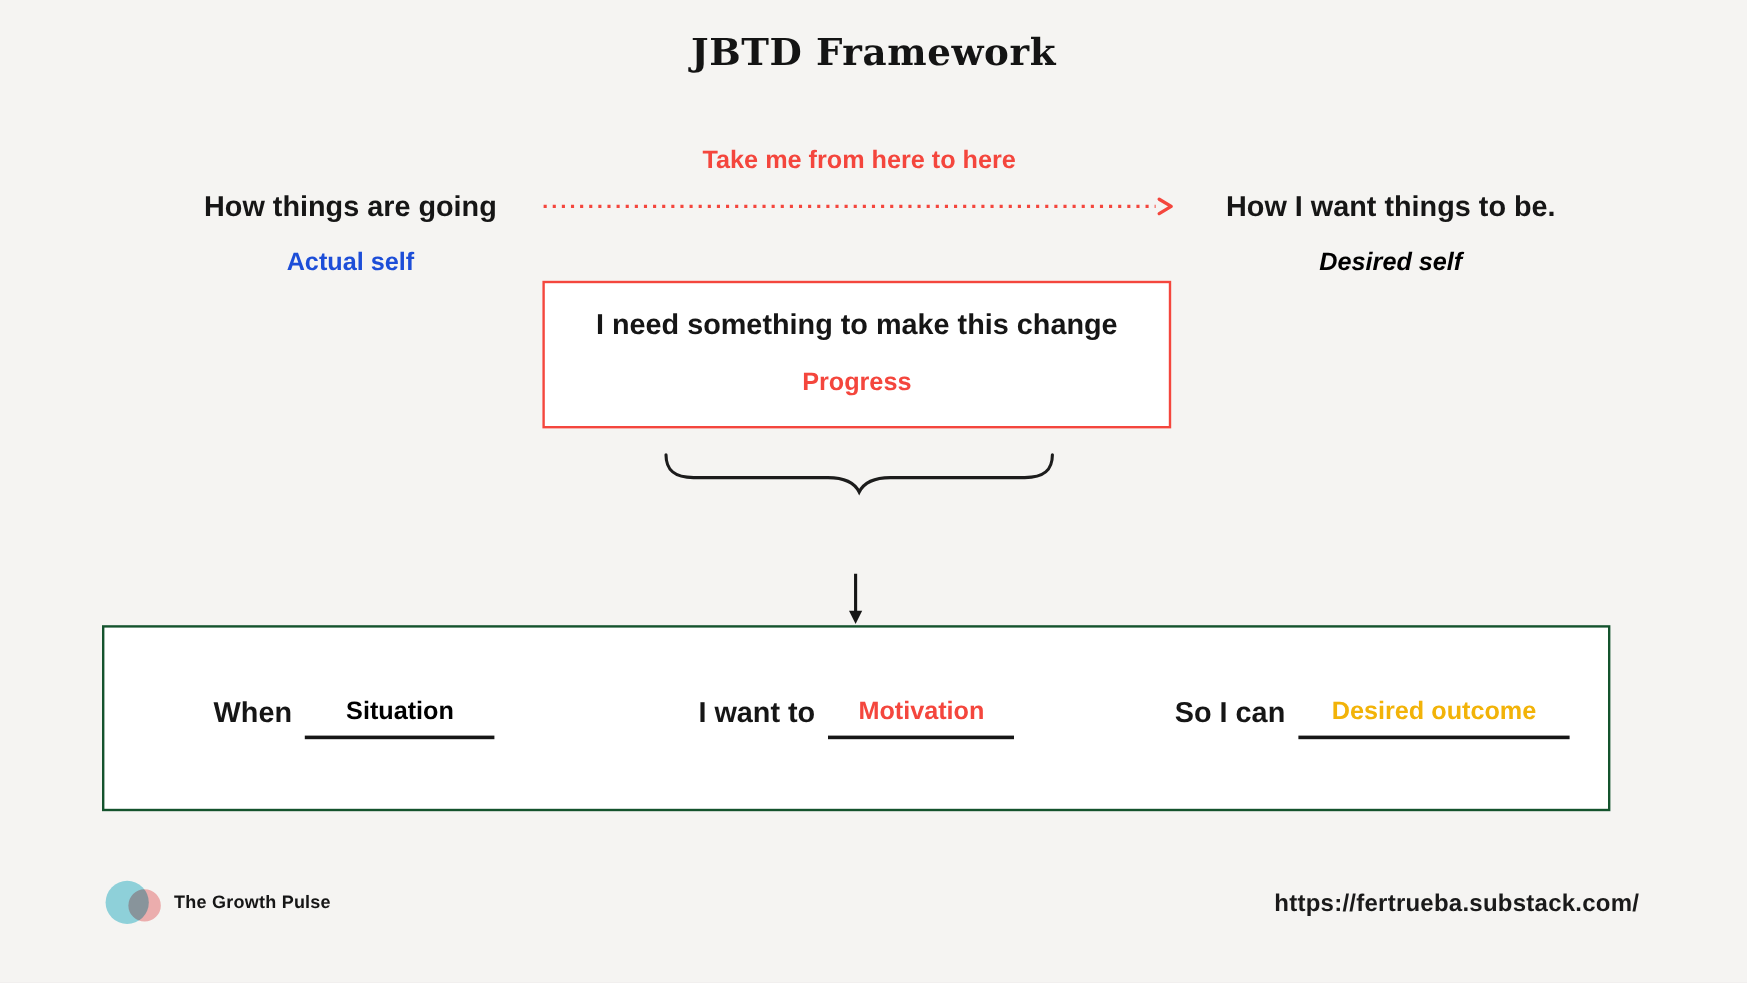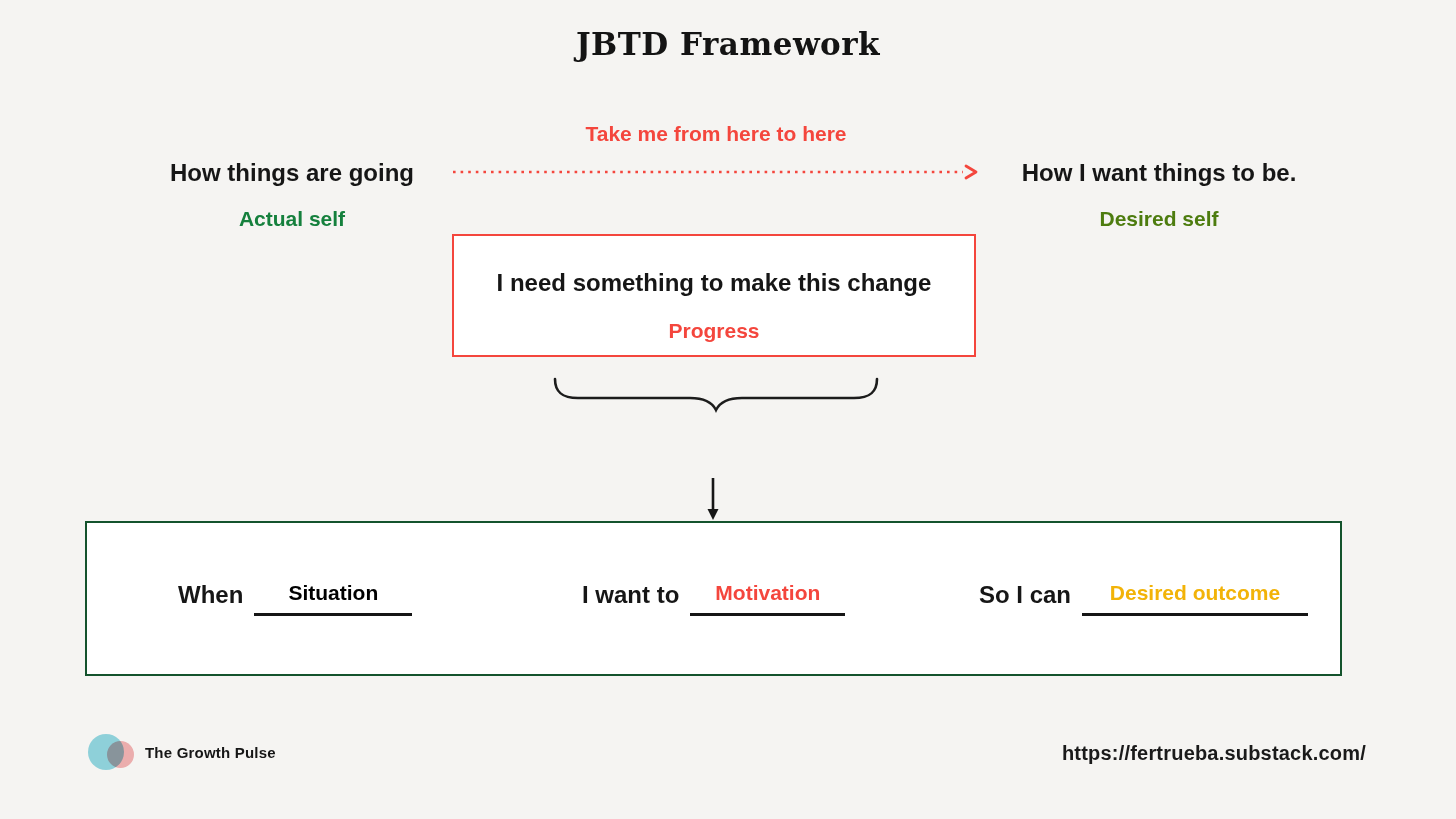--- a/index.html
+++ b/index.html
@@ -54,21 +54,21 @@
     position: absolute;
     top: 164px; left: 452px;
   }
   .change-box {
     position: absolute;
     left: 452px; top: 234px;
     width: 524px; height: 123px;
     background: #ffffff;
     border: 2px solid #f4463d;
     text-align: center;
-    padding-top: 32px;
+    padding-top: 20px;
   }
   .change-box .line1 {
     font-size: 24px;
     font-weight: 700;
     line-height: 30px;
   }
   .change-box .line2 {
     margin-top: 21px;
     font-size: 21px;
     font-weight: 700;
@@ -165,23 +165,23 @@
 
   <div class="state-from">How things are going</div>
 
   <svg class="dotted-arrow" width="528" height="16" viewBox="0 0 528 16">
     <line x1="1" y1="8" x2="511" y2="8" stroke="#f4463d" stroke-width="2.6" stroke-dasharray="2.6 5"></line>
     <path d="M514,2 L524,8 L514,14" fill="none" stroke="#f4463d" stroke-width="2.8" stroke-linecap="round" stroke-linejoin="round"></path>
   </svg>
 
   <div class="state-to">How I want things to be.</div>
 
-  <div class="state-sub sub-from" style="color: #15803d;">Actual self</div>
-
-  <div class="state-sub sub-to" style="color: #4d7c0f;">Desired self</div>
+  <div class="state-sub sub-from" style="color: #1d4ed8;">Actual self</div>
+
+  <div class="state-sub sub-to" style="color: #000000; font-style: italic;">Desired self</div>
 
   <div class="change-box">
     <div class="line1">I need something to make this change</div>
     <div class="line2" style="color: rgb(244, 70, 61);">Progress</div>
   </div>
 
   <svg class="brace" width="328" height="38" viewBox="0 0 328 38">
     <path d="M 3,3 C 3,16 10,22 26,22 L 138,22 C 152,22 160,26 164,34 C 168,26 176,22 190,22 L 302,22 C 318,22 325,16 325,3" fill="none" stroke="#1c1c1c" stroke-width="2.6" stroke-linecap="round"></path>
   </svg>
 

